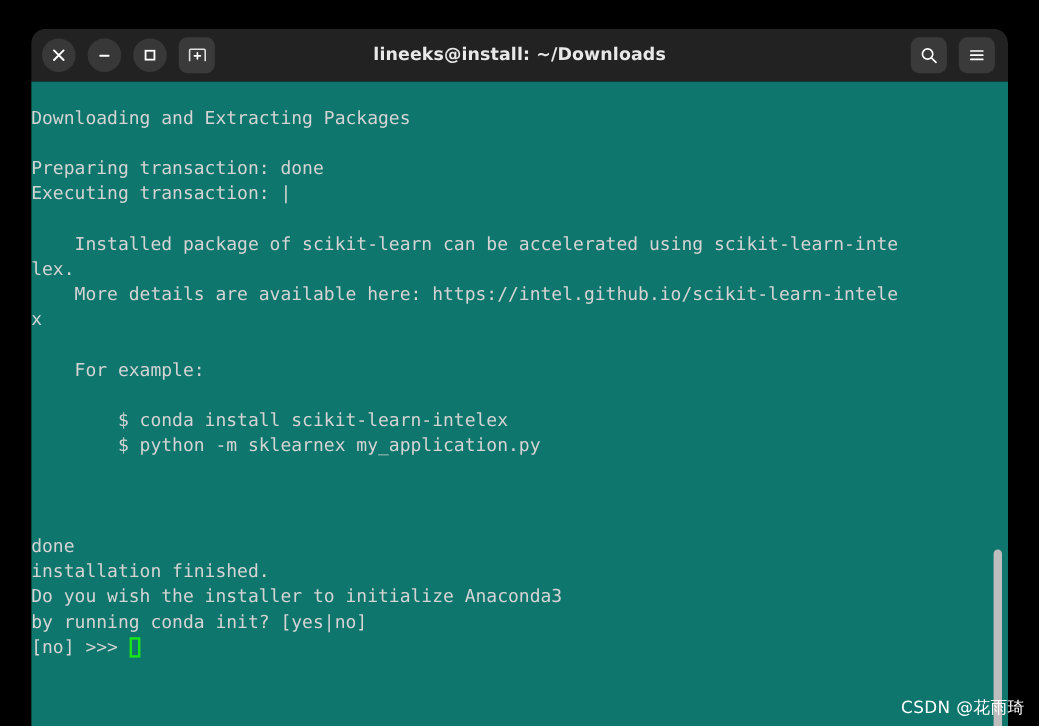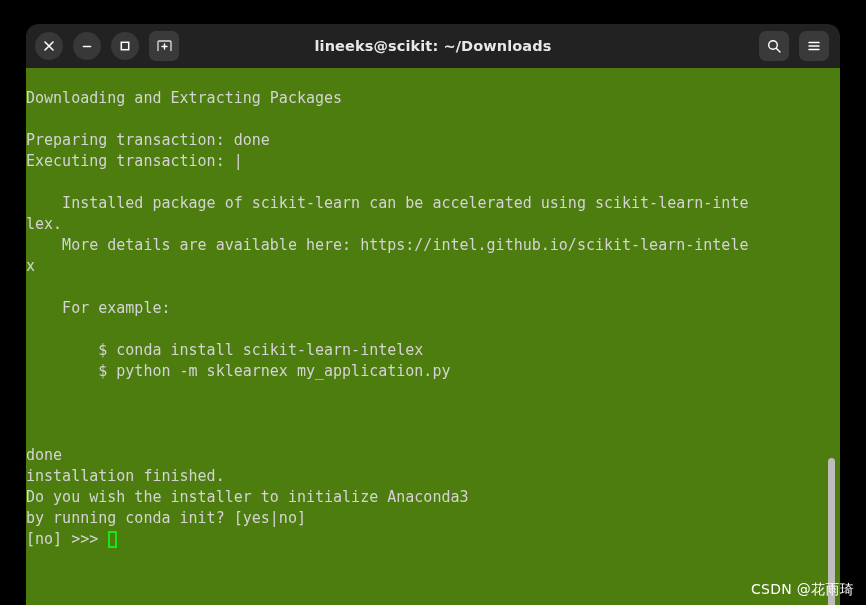--- a/index.html
+++ b/index.html
@@ -85,21 +85,21 @@
     font-weight: bold;
     color: #e8e8e8;
     pointer-events: none;
     letter-spacing: 0.1px;
   }
 
   
   #terminal-body {
     position: relative;
     height: 537px;
-    background: #4d7c0f;
+    background: #0f766e;
     overflow: hidden;
   }
   #terminal-text {
     position: absolute;
     left: 0px;
     top: 20px;
     padding: 0 2px 0 0;
     font-family: "DejaVu Sans Mono", "Liberation Mono", monospace;
     font-size: 15px;
     line-height: 21px;
@@ -178,21 +178,21 @@
         </svg>
       </div>
       <div class="square-btn" title="New Tab">
         <svg class="icon-svg" width="17" height="17" viewBox="0 0 17 17">
           <path d="M2 13 L2 4 Q2 3 3 3 L14 3 Q15 3 15 4 L15 13" stroke="#e0e0e0" stroke-width="1.3" fill="none"></path>
           <path d="M8.5 6 L8.5 11 M6 8.5 L11 8.5" stroke="#ffffff" stroke-width="1.4" stroke-linecap="round" fill="none"></path>
         </svg>
       </div>
     </div>
 
-    <div id="window-title">lineeks@scikit: ~/Downloads</div>
+    <div id="window-title">lineeks@install: ~/Downloads</div>
 
     <div class="titlebar-right">
       <div class="square-btn" title="Search">
         <svg class="icon-svg" width="16" height="16" viewBox="0 0 16 16">
           <circle cx="7" cy="7" r="4.3" stroke="#ffffff" stroke-width="1.4" fill="none"></circle>
           <path d="M10.2 10.2 L14 14" stroke="#ffffff" stroke-width="1.4" stroke-linecap="round" fill="none"></path>
         </svg>
       </div>
       <div class="square-btn" title="Menu">
         <svg class="icon-svg" width="16" height="16" viewBox="0 0 16 16">

